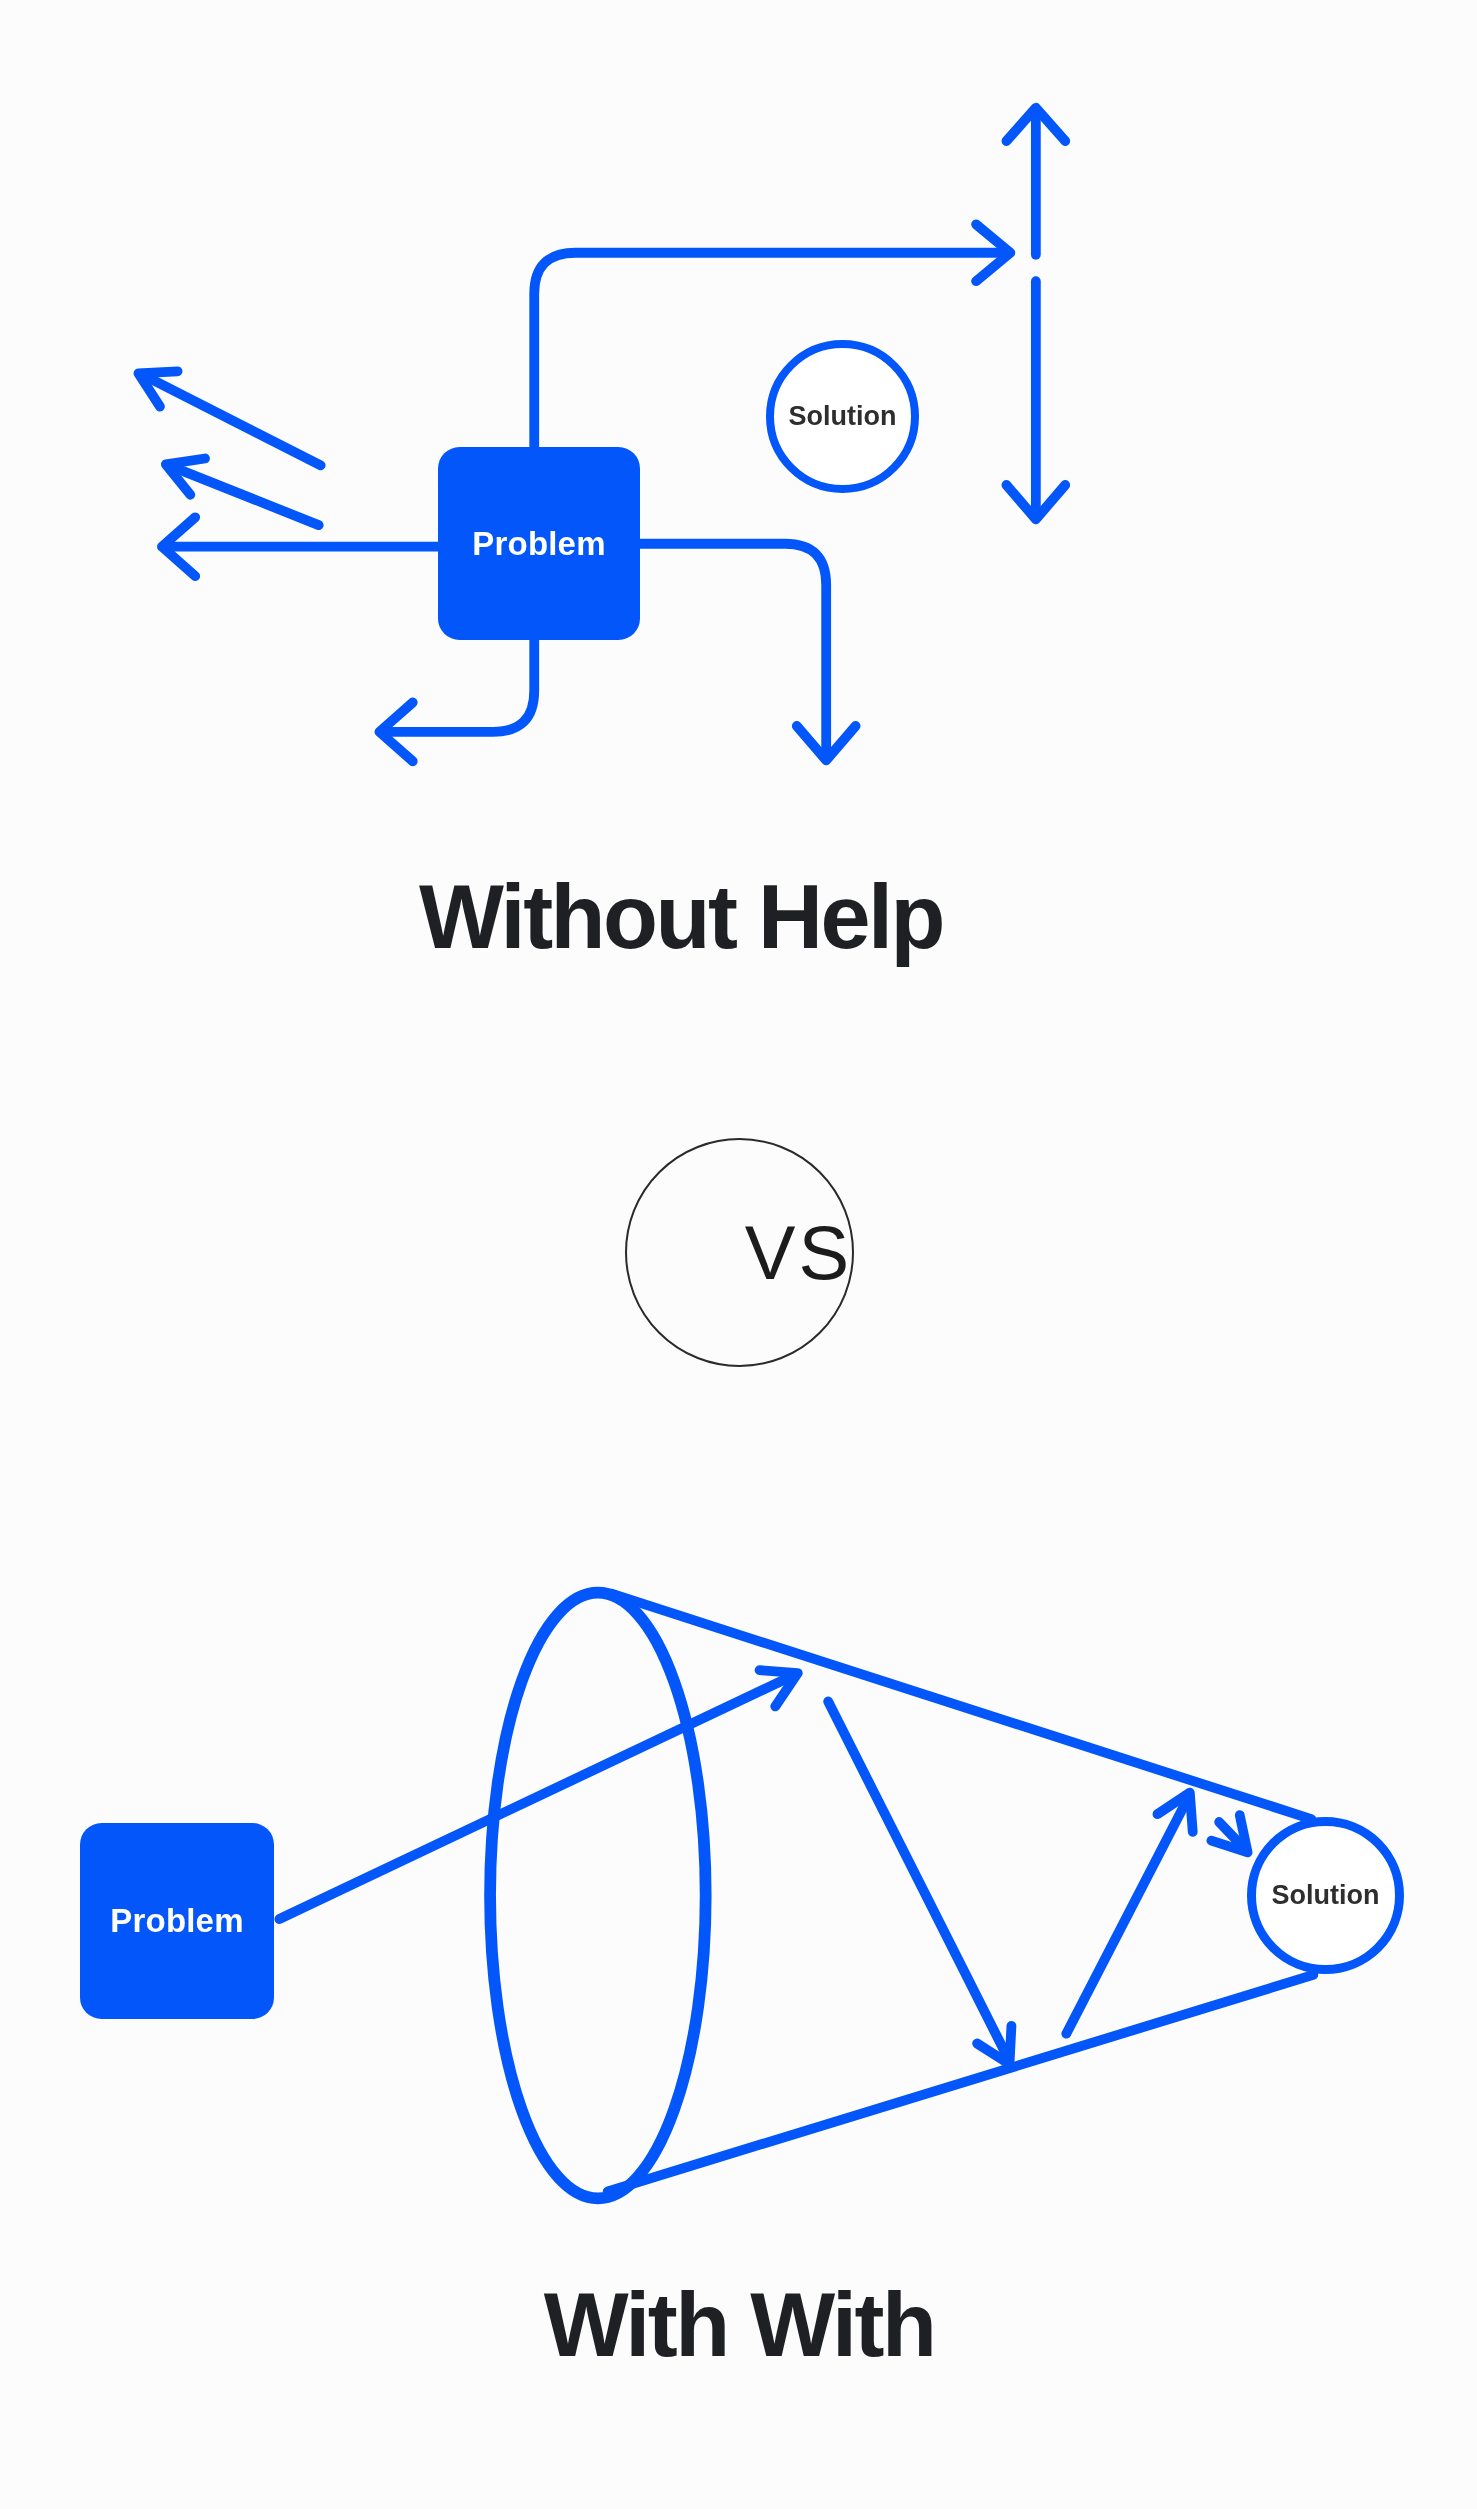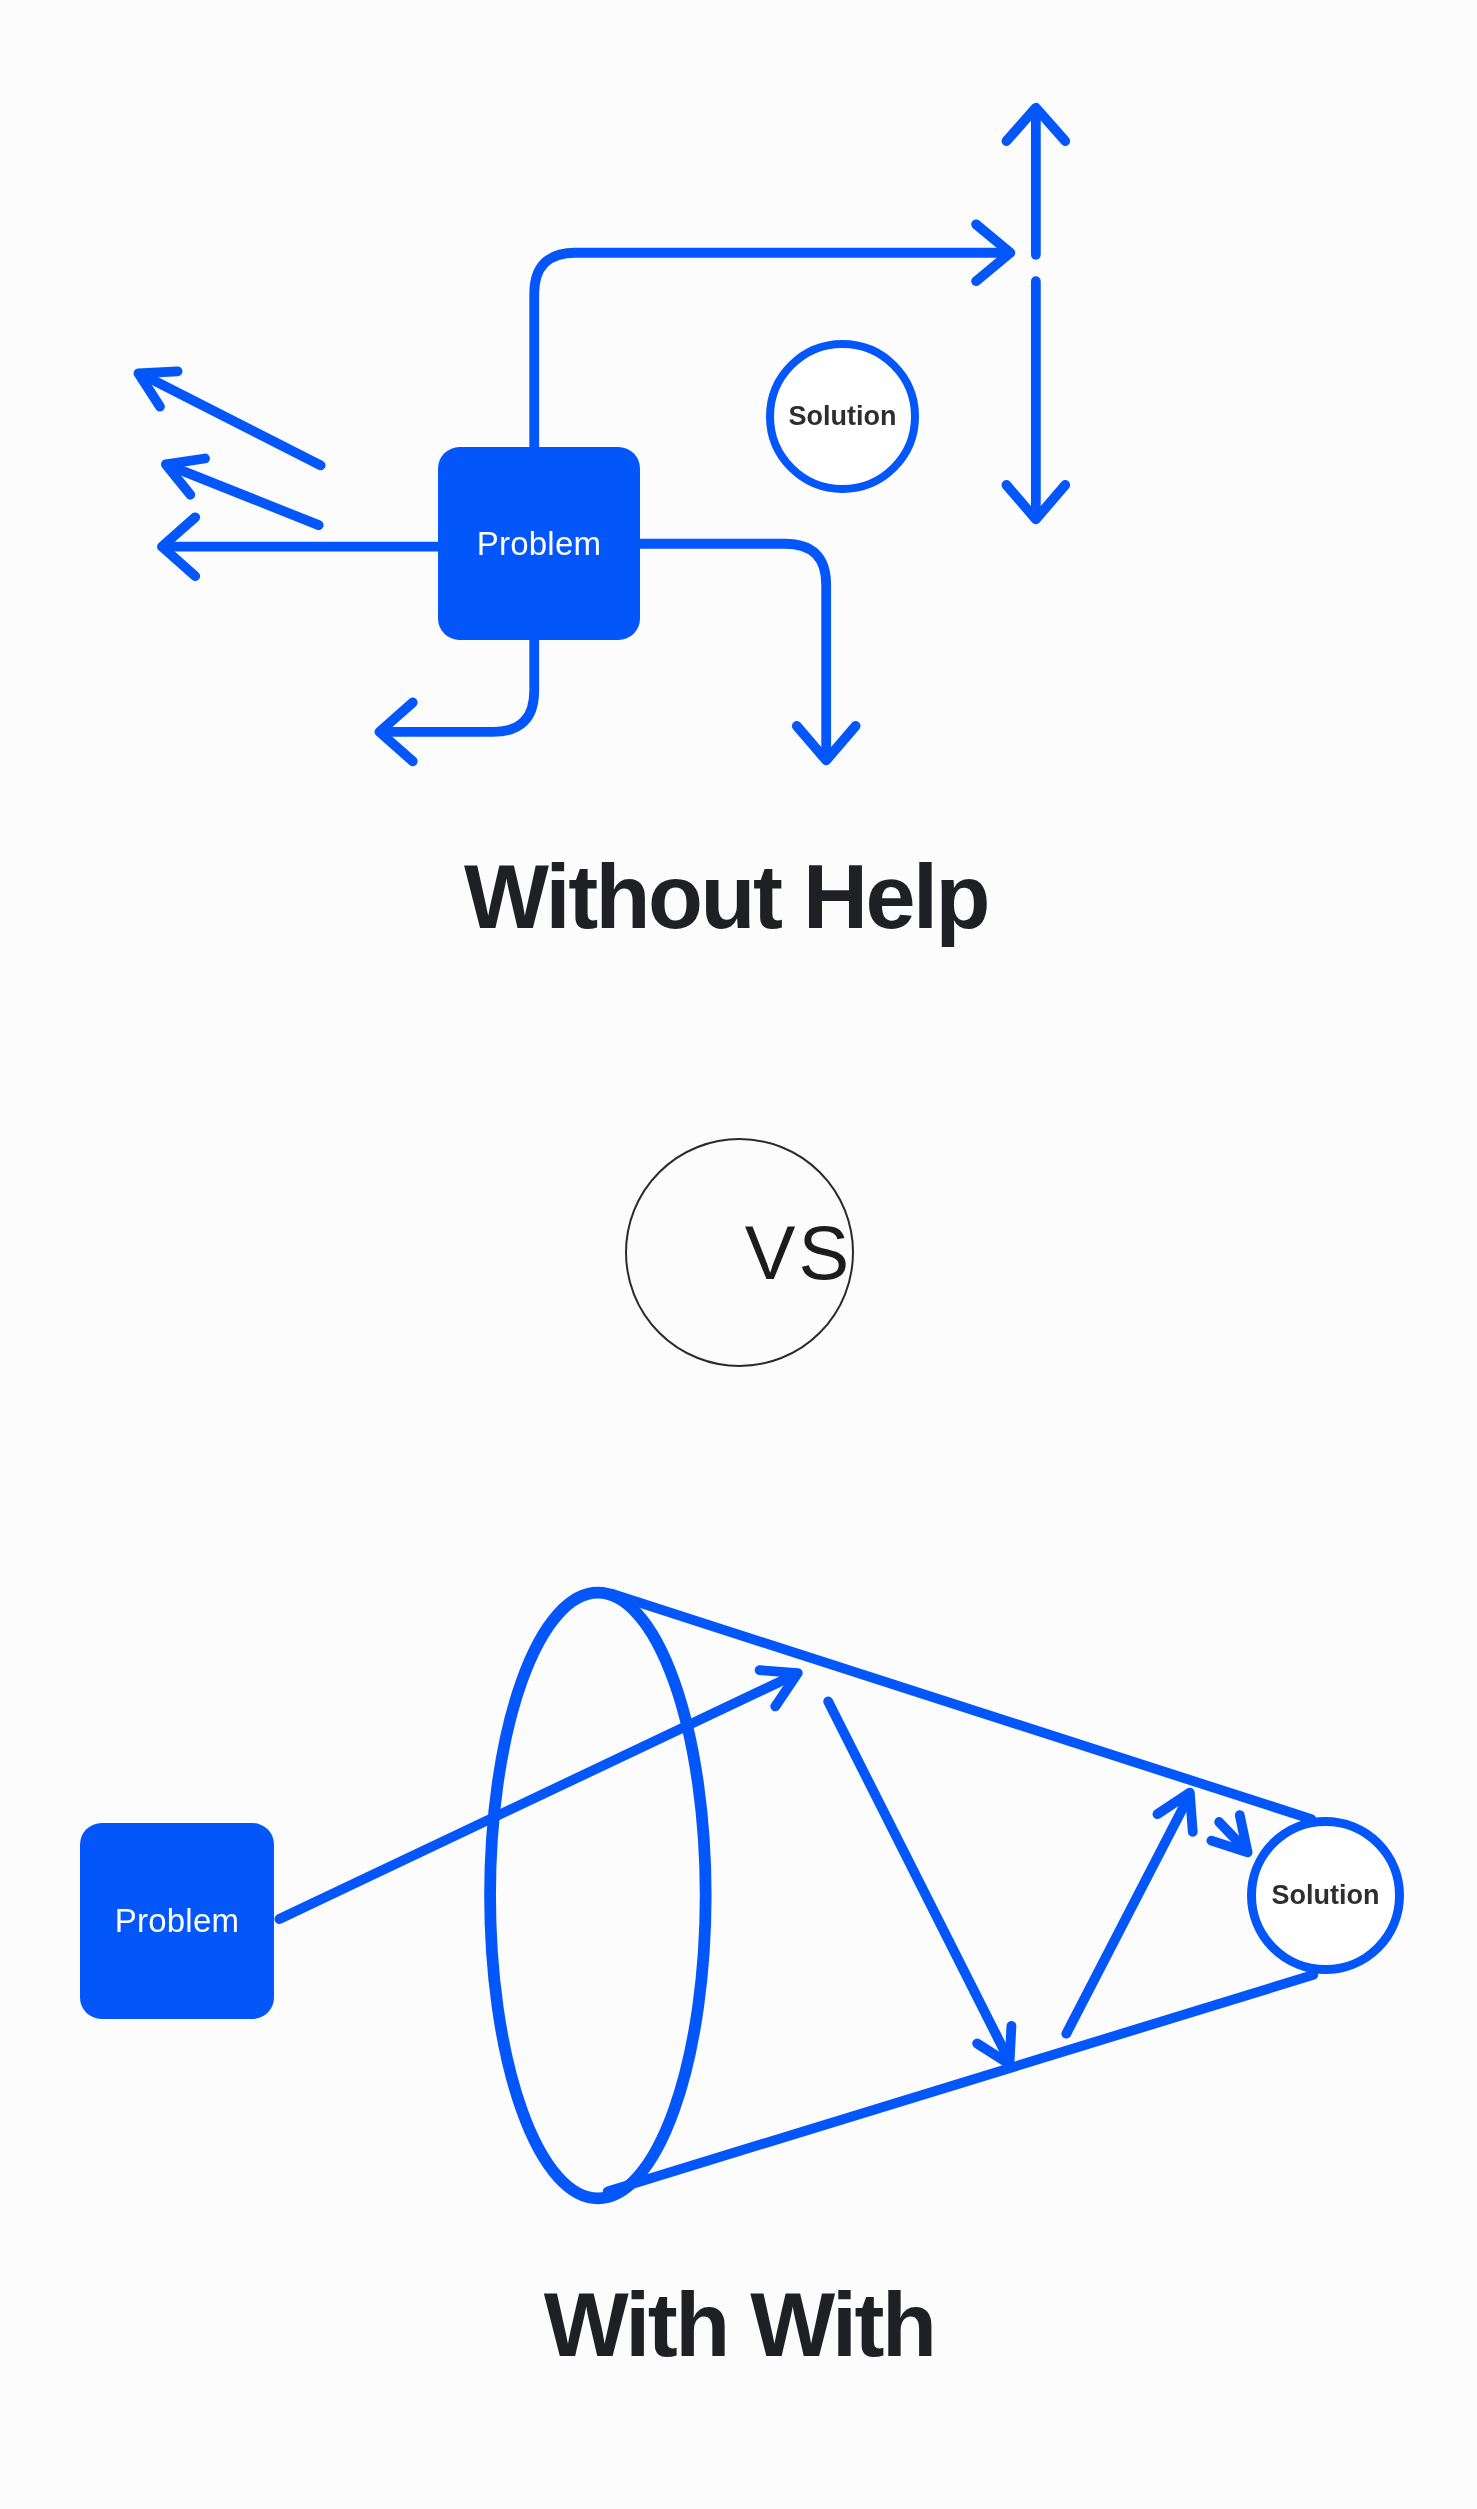--- a/index.html
+++ b/index.html
@@ -9,42 +9,42 @@
     font-family:"Liberation Sans",sans-serif;
   }
   svg.layer{position:absolute;left:0;display:block;}
   svg .stroke{fill:none;stroke:var(--accent,#0356fa);stroke-width:10;
     stroke-linecap:round;stroke-linejoin:round;}
   svg .thick{stroke-width:12;}
 
   .problem-box{
     position:absolute;background:var(--accent,#0356fa);border-radius:21.6px;
     display:flex;align-items:center;justify-content:center;
-    color:var(--white,#ffffff);font-size:33px;font-weight:400;letter-spacing:0.2px;
+    color:var(--white,#ffffff);font-size:33px;font-weight:700;letter-spacing:0.2px;
     box-sizing:border-box;
   }
   .solution-circle{
     position:absolute;box-sizing:border-box;border-radius:50%;
     border:8.8px solid var(--accent,#0356fa);background:var(--white,#ffffff);
     display:flex;align-items:center;justify-content:center;
     color:var(--label_dark,#2e2e2e);font-size:27px;font-weight:bold;
   }
   .solution-circle.big-border{border-width:9.8px;}
   .vs-circle{
     position:absolute;left:625px;top:1138px;width:229px;height:229px;
     box-sizing:border-box;border:2.9px solid var(--vs_border,#2a2a2a);border-radius:50%;
     display:flex;align-items:center;justify-content:flex-end;
     font-size:76px;font-weight:300;letter-spacing:2.9px;color:var(--vs_text,#1c1c1c);
   }
   .title{
     position:absolute;margin:0;transform:translateX(-50%);
     font-size:90px;font-weight:800;letter-spacing:-2.5px;white-space:nowrap;
     color:var(--title,#1f2024);line-height:1;
   }
-  .title.t-top{left:681px;top:852px;margin-left:45px;}
+  .title.t-top{left:681px;top:872px;}
   .title.t-bottom{left:739px;top:2280px;}
 
   .pb-top{left:438px;top:447px;width:202px;height:193px;}
   .pb-bottom{left:80px;top:1823px;width:194px;height:196px;}
   .sc-top{left:766px;top:340px;width:153px;height:153px;}
   .sc-bottom{left:1247px;top:1817px;width:157px;height:157px;}
 </style>
 </head>
 <body>
 

